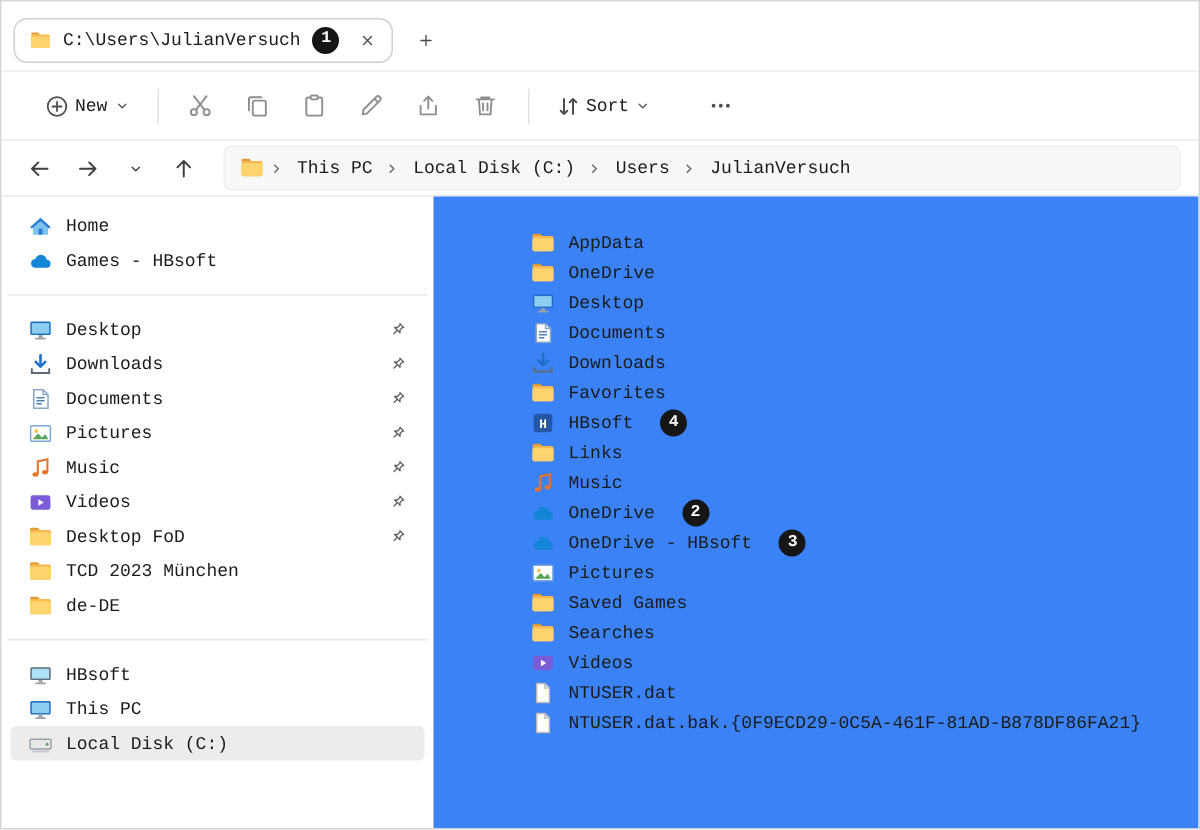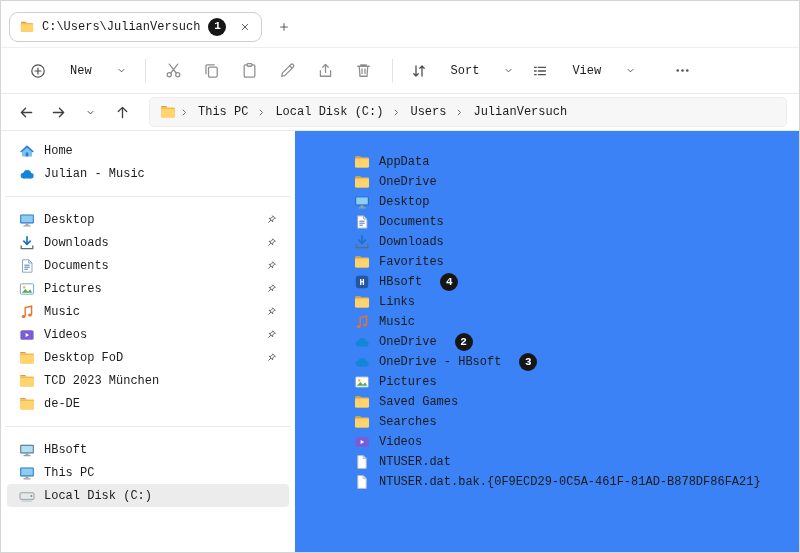--- a/index.html
+++ b/index.html
@@ -20,40 +20,40 @@
   .tab-title{white-space:nowrap}
   .tab-close{width:22px;height:22px;border-radius:4px;display:flex;align-items:center;justify-content:center;color:#4a4a4a}
   .newtab{width:28px;height:28px;margin-left:8px;display:flex;align-items:center;justify-content:center;color:#4a4a4a;border-radius:4px}
 
   .badge{min-width:18px;height:18px;border-radius:50%;background:#161616;color:#fff;
     display:inline-flex;align-items:center;justify-content:center;
     font-size:11px;font-weight:700;padding:0 2px;box-sizing:border-box;line-height:1}
 
   
   .toolbar{height:45px;flex:none;display:flex;align-items:center;padding:0 12px 0 20px;background:#fff;border-bottom:1px solid #e9e9e9;}
-  .tb-btn{display:flex;align-items:center;gap:24px;height:32px;padding:0 9px;border:none;background:transparent;border-radius:4px;font:inherit;color:#1b1b1b}
+  .tb-btn{display:flex;align-items:center;gap:4px;height:32px;padding:0 9px;border:none;background:transparent;border-radius:4px;font:inherit;color:#1b1b1b}
   .tb-ic{color:#4f4f4f}
   .chev{color:#5a5a5a}
   .icon-btn{width:38px;height:32px;display:flex;align-items:center;justify-content:center;color:#8f8f8f;border:none;background:transparent;border-radius:4px}
   .icon-btn svg{width:17px;height:17px}
   .sep{width:1px;height:24px;background:#e3e3e3;margin:0 9px;flex:none}
   .more-btn{margin-left:18px;color:#4f4f4f}
 
   
   .navbar{height:36px;flex:none;display:flex;align-items:center;padding:0 12px 0 10px;gap:2px;background:#fff;border-bottom:1px solid #e9e9e9;}
   .nav-btn{width:30px;height:30px;display:flex;align-items:center;justify-content:center;color:#3f3f3f;border:none;background:transparent;border-radius:4px}
   .nav-btn svg{width:15px;height:15px}
   .nav-btn.small svg{width:11px;height:11px}
   .addressbar{flex:1;height:30px;margin-left:10px;background:#f7f7f7;border:1px solid #ededed;border-radius:5px;display:flex;align-items:center;padding:0 10px;gap:3px;box-sizing:border-box}
   .crumb{padding:2px 5px;border-radius:3px;white-space:nowrap}
   .crumb-chev{width:11px;height:11px;color:#666;flex:none}
 
   
   .main{flex:1;display:flex;min-height:0}
-  .sidebar{width:295px;flex:none;border-right:1px solid #3b82f6;padding-top:8px;box-sizing:border-box;overflow:hidden}
+  .sidebar{width:295px;flex:none;border-right:7px solid #3b82f6;padding-top:8px;box-sizing:border-box;overflow:hidden}
   .sd-row{height:23px;display:flex;align-items:center;gap:9px;padding:0 12px;margin:0 6px;border-radius:4px}
   .sd-row.selected{background:#ececec}
   .sd-label{white-space:nowrap}
   .pin{width:12px;height:12px;margin-left:auto;color:#5f6368;flex:none}
   .sd-sep{height:1px;background:#e9e9e9;margin:11px 4px}
 
   .content{flex:1;padding:21px 0 0 58px;box-sizing:border-box;overflow:hidden;background:#3b82f6}
   .f-row{height:20px;display:flex;align-items:center;gap:9px}
   .f-label{white-space:nowrap}
   .f-row .badge{margin-left:9px}
@@ -286,29 +286,20 @@
     <div class="sep"></div>
     <button class="tb-btn">
       <svg class="ic16 tb-ic">
           <use href="#i-sort"></use>
         </svg>
       <span>Sort</span>
       <svg class="ic11 chev">
           <use href="#i-chevron-down"></use>
         </svg>
     </button>
-    <button class="tb-btn">
-      <svg class="ic16 tb-ic">
-          <use href="#i-view"></use>
-        </svg>
-      <span>View</span>
-      <svg class="ic11 chev">
-          <use href="#i-chevron-down"></use>
-        </svg>
-    </button>
     <button class="icon-btn more-btn">
         <svg>
           <use href="#i-more"></use>
         </svg>
       </button>
   </div>
 
   <div class="navbar">
     <button class="nav-btn">
         <svg>
@@ -360,21 +351,21 @@
       <div class="sd-row">
         <svg class="ic16">
             <use href="#i-home"></use>
           </svg>
         <span class="sd-label">Home</span>
       </div>
       <div class="sd-row">
         <svg class="ic16">
             <use href="#i-cloud"></use>
           </svg>
-        <span class="sd-label">Julian - Music</span>
+        <span class="sd-label">Games - HBsoft</span>
       </div>
 
       <div class="sd-sep"></div>
 
       <div class="sd-row">
         <svg class="ic16">
             <use href="#i-desktop"></use>
           </svg>
         <span class="sd-label">Desktop</span>
         <svg class="pin">

